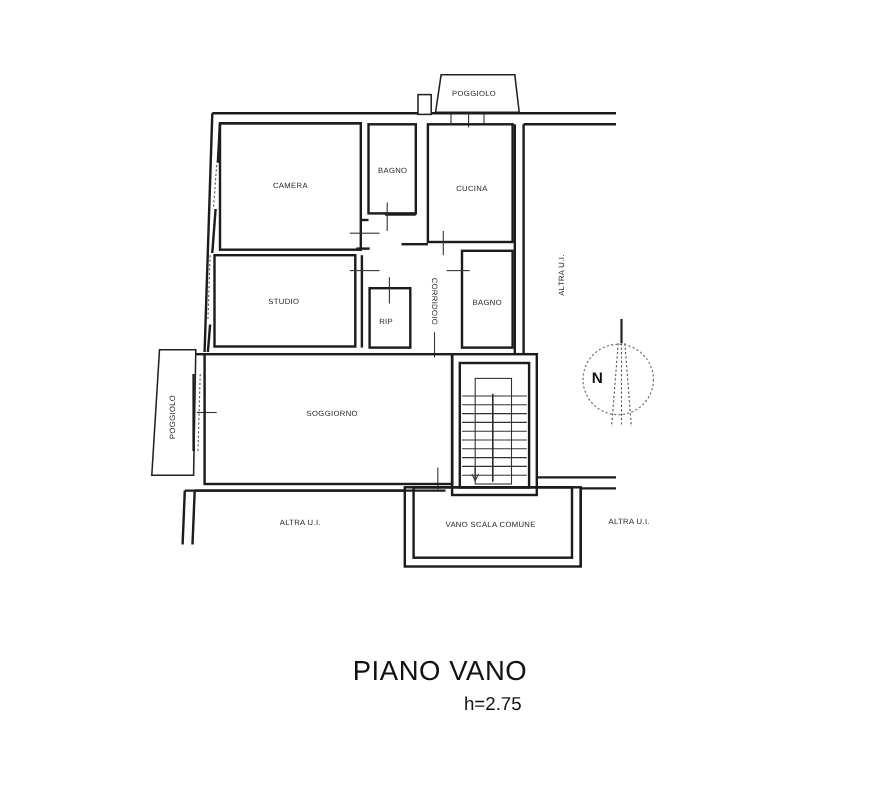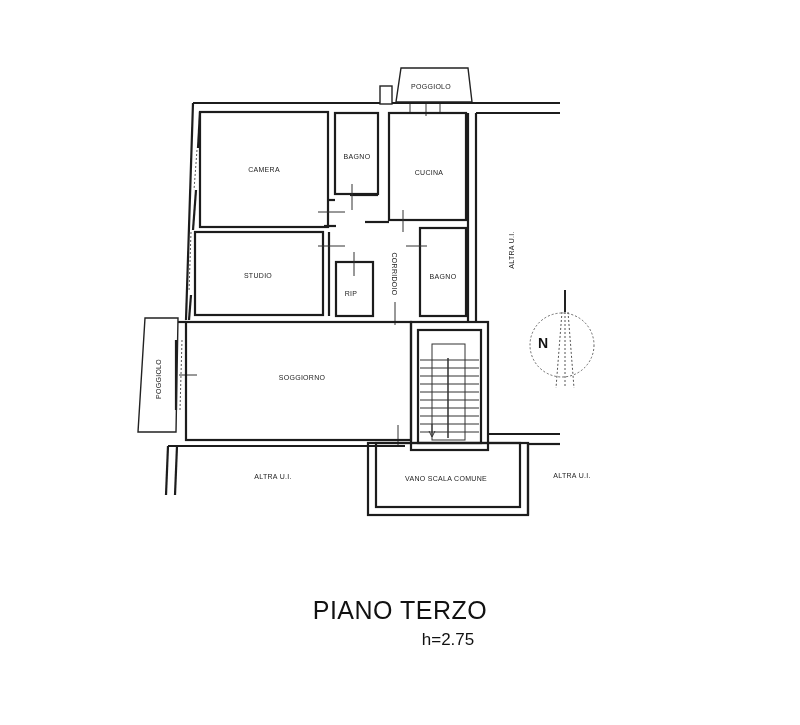--- a/index.html
+++ b/index.html
@@ -122,14 +122,14 @@
 <span class="lbl" style="left:443px;top:276px;">BAGNO</span>
 <span class="lbl" style="left:302px;top:377px;">SOGGIORNO</span>
 <span class="vlbl-ccw" style="left:158px;top:379px;">POGGIOLO</span>
 <span class="lbl" style="left:446px;top:478px;">VANO SCALA COMUNE</span>
 <span class="lbl" style="left:273px;top:476px;">ALTRA U.I.</span>
 <span class="lbl" style="left:572px;top:475px;">ALTRA U.I.</span>
 <span class="vlbl-ccw" style="left:511px;top:250px;">ALTRA U.I.</span>
 
 <span class="north">N</span>
 
-<div class="title">PIANO TERZO</div>
+<div class="title">PIANO VANO</div>
 <div class="height">h=2.75</div>
 
 </body></html>

